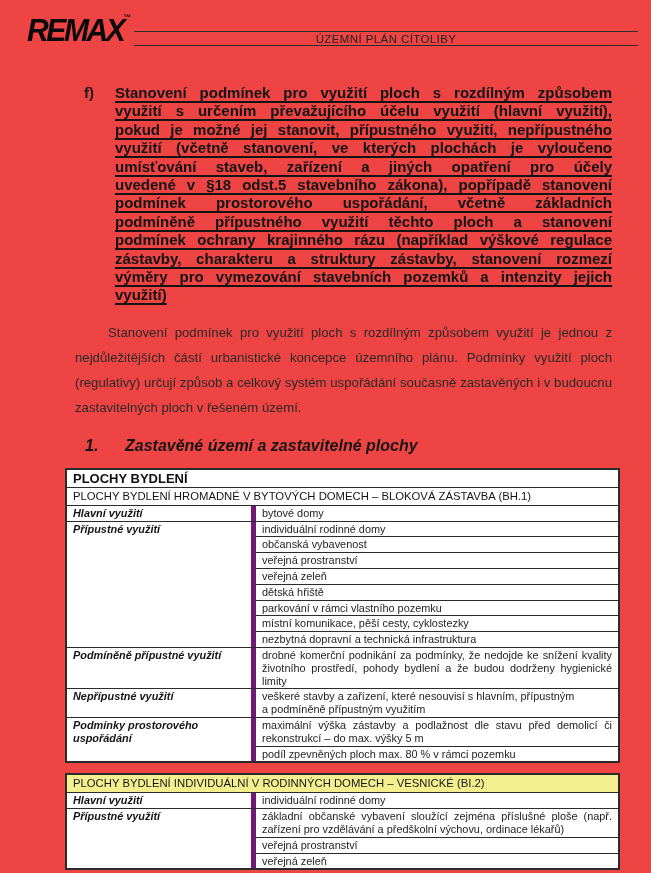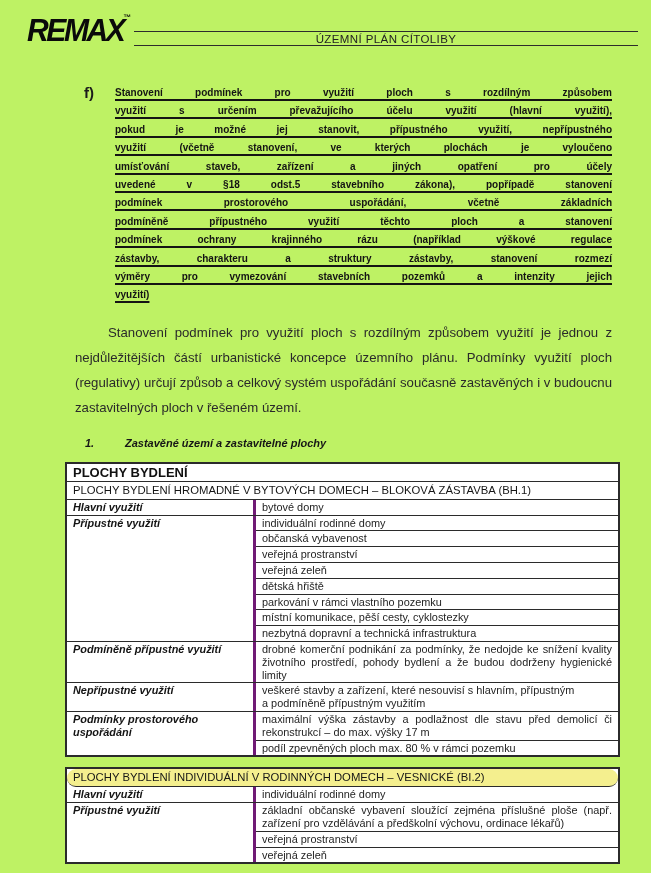--- a/index.html
+++ b/index.html
@@ -4,21 +4,21 @@
 <style>
   * { margin:0; padding:0; box-sizing:border-box; }
   html,body { background:#ffffff; }
   body {
     width:651px; height:873px;
     font-family:"Liberation Sans", sans-serif;
     color:#1b1b1b;
     position:relative;
     overflow:hidden;
   }
-  .page { position:relative; width:651px; height:873px; background:#bef264; }
+  .page { position:relative; width:651px; height:873px; background:#ef4444; }
 
   
   .hdr { position:relative; height:58px; }
   .logo {
     position:absolute; left:27px; top:13px;
     font-size:31px; font-weight:bold; font-style:italic;
     letter-spacing:-2.5px; color:#0a0a0a; transform:scaleX(0.97);
     transform-origin:left; white-space:nowrap;
   }
   .logo .tm { font-size:8px; font-style:normal; vertical-align:top; letter-spacing:0; }
@@ -27,53 +27,53 @@
     border-top:1.6px solid #2c2c2c; border-bottom:1.6px solid #2c2c2c;
     text-align:center; font-size:11.5px; line-height:14px;
     letter-spacing:0.4px; color:#222;
   }
 
   
   .fsec { display:flex; padding:26px 39px 0 84px; }
   .fmarker { flex:0 0 31px; font-weight:bold; font-size:15px; line-height:18.4px; }
   .fheading { flex:1; }
   .hline {
-    font-weight:bold; font-size:10px; line-height:18.4px;
+    font-weight:bold; font-size:15px; line-height:18.4px;
     text-align:justify; text-align-last:justify;
     text-decoration:underline; text-decoration-thickness:1.6px; text-underline-offset:3px;
     color:#141414;
   }
   .hline:last-child { text-align-last:left; }
 
   
   .intro {
     margin:15px 39px 0 75px;
     font-size:13.2px; line-height:25px;
     text-align:justify; text-indent:33px; color:#2a2a2a;
   }
 
   
-  .subhead { margin:17px 0 0 85px; font-weight:bold; font-style:italic; font-size:11px; color:#161616; }
+  .subhead { margin:17px 0 0 85px; font-weight:bold; font-style:italic; font-size:16px; color:#161616; }
   .subhead .num { display:inline-block; width:40px; }
 
   
   .tables { margin:13px 31px 0 65px; }
   .rtable { border:2px solid #2b2b2b; background:#fff; margin-bottom:10px; }
   .ttitle {
     font-weight:bold; font-size:13px; line-height:13px;
     padding:2px 6px; border-bottom:1px solid #2b2b2b; color:#111;
   }
   .tsubtitle {
     font-size:11.3px; line-height:13px;
     padding:2px 6px; border-bottom:1px solid #2b2b2b; color:#161616;
   }
   .trow { display:flex; align-items:stretch; }
   .trow:not(:last-child) { border-bottom:1px solid #2b2b2b; }
   .tlabel {
-    flex:0 0 189px; border-right:3px solid #701a75;
+    flex:0 0 189px; border-right:5px solid #701a75;
     font-weight:bold; font-style:italic; font-size:10.9px; line-height:12.8px;
     padding:1px 15px 1px 6px; color:#141414;
   }
   .tvals { flex:1; display:flex; flex-direction:column; }
   .tval {
     font-size:10.9px; line-height:12.8px;
     padding:1px 6px; text-align:justify; white-space:pre-line; color:#242424;
   }
   .tval:not(:last-child) { border-bottom:1px solid #2b2b2b; }
 </style>
@@ -145,27 +145,27 @@
         <div class="trow">
           <div class="tlabel">Nepřípustné využití</div>
           <div class="tvals">
             <div class="tval">veškeré stavby a zařízení, které nesouvisí s hlavním, přípustným
 a podmíněně přípustným využitím</div>
           </div>
         </div>
         <div class="trow">
           <div class="tlabel">Podmínky prostorového uspořádání</div>
           <div class="tvals">
-            <div class="tval">maximální výška zástavby a podlažnost dle stavu před demolicí či rekonstrukcí – do max. výšky 17 m</div>
+            <div class="tval">maximální výška zástavby a podlažnost dle stavu před demolicí či rekonstrukcí – do max. výšky 5 m</div>
             <div class="tval">podíl zpevněných ploch max. 80 % v rámci pozemku</div>
           </div>
         </div>
       </div>
       <div class="rtable">
-        <div class="tsubtitle" style="background: rgb(244, 239, 142); border-radius: 9px;">PLOCHY BYDLENÍ INDIVIDUÁLNÍ V RODINNÝCH DOMECH – VESNICKÉ (BI.2)</div>
+        <div class="tsubtitle" style="background: rgb(244, 239, 142);">PLOCHY BYDLENÍ INDIVIDUÁLNÍ V RODINNÝCH DOMECH – VESNICKÉ (BI.2)</div>
         <div class="trow">
           <div class="tlabel">Hlavní využití</div>
           <div class="tvals">
             <div class="tval">individuální rodinné domy</div>
           </div>
         </div>
         <div class="trow">
           <div class="tlabel">Přípustné využití</div>
           <div class="tvals">
             <div class="tval">základní občanské vybavení sloužící zejména příslušné ploše (např. zařízení pro vzdělávání a předškolní výchovu, ordinace lékařů)</div>

